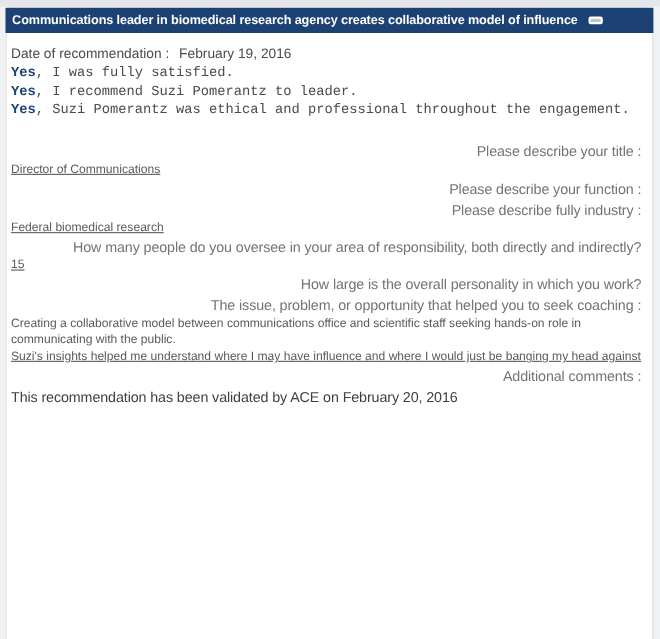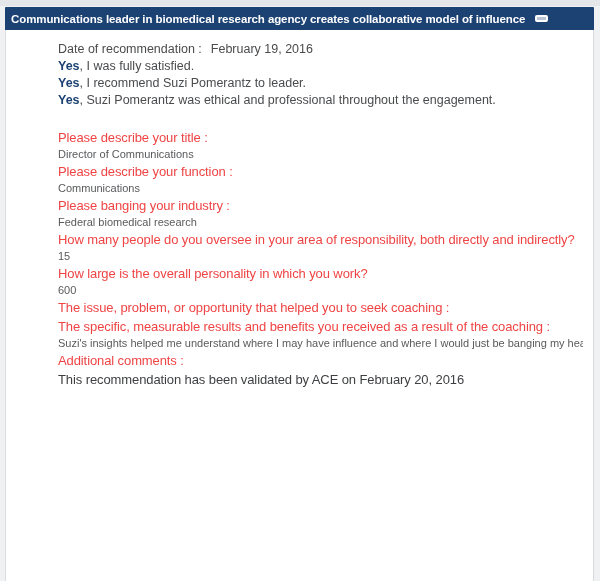--- a/index.html
+++ b/index.html
@@ -26,33 +26,33 @@
   }
   .panel-title{
     color:#ffffff;font-size:11.5px;font-weight:bold;letter-spacing:-0.1px;
     white-space:nowrap;overflow:hidden;flex:1;
   }
   .collapse-icon{
     flex:none;width:9px;height:3px;
     border:2px solid #ffffff;background:#b9c4d4;border-radius:2px;
     margin:0 30px 0 10px;cursor:pointer;
   }
-  .panel-body{padding:11px 10px 0 4px;margin-left:48px;}
+  .panel-body{padding:11px 10px 0 4px;}
   .panel-body p{margin:0;}
   .meta{margin-top:12px;font-size:12.5px;line-height:17px;color:#4a4b4d;}
   .meta .value{margin-left:9px;}
-  .yes-line{margin-top:8px;font-size:12.5px;line-height:17px;color:#4a4b4d;}
+  .yes-line{margin-top:8px;font-size:12.5px;line-height:17px;color:#4a4b4d;font-family:Liberation Mono, monospace;}
   .yes-line b{color:#1c4273;}
   .question{
-    margin-top:7px;font-size:13px;line-height:19px;color:#ef4444;
-    letter-spacing:-0.1px;white-space:nowrap;overflow:hidden;
+    margin-top:7px;font-size:13px;line-height:19px;color:#737373;
+    letter-spacing:-0.1px;white-space:nowrap;overflow:hidden;text-align:right;
   }
   .question.first{margin-top:19px;}
   .answer{margin-top:7px;font-size:11px;line-height:15px;color:#595a5c;}
-  .answer.oneline{white-space:nowrap;overflow:hidden;}
+  .answer.oneline{white-space:nowrap;overflow:hidden;text-decoration:underline;}
   .validation{margin-top:8px;font-size:13px;line-height:19px;color:#3e3f41;letter-spacing:-0.1px;}
 </style>
 </head>
 <body>
 
 <div class="page">
   <div class="panel">
 
     <div class="panel-header">
       <span class="panel-title">Communications leader in biomedical research agency creates collaborative model of influence</span>
@@ -72,34 +72,32 @@
         <b>Yes</b><span>, I recommend Suzi Pomerantz to leader.</span>
       </p>
       <p class="yes-line">
         <b>Yes</b><span>, Suzi Pomerantz was ethical and professional throughout the engagement.</span>
       </p>
 
       <p class="question first">Please describe your title :</p>
       <p class="answer oneline">Director of Communications</p>
 
       <p class="question">Please describe your function :</p>
-      <p class="answer oneline">Communications</p>
 
-      <p class="question">Please banging your industry :</p>
+      <p class="question">Please describe fully industry :</p>
       <p class="answer oneline">Federal biomedical research</p>
 
       <p class="question">How many people do you oversee in your area of responsibility, both directly and indirectly?</p>
       <p class="answer oneline">15</p>
 
       <p class="question">How large is the overall personality in which you work?</p>
-      <p class="answer oneline">600</p>
 
       <p class="question">The issue, problem, or opportunity that helped you to seek coaching :</p>
+      <p class="answer">Creating a collaborative model between communications office and scientific staff seeking hands-on role in communicating with the public.</p>
 
-      <p class="question">The specific, measurable results and benefits you received as a result of the coaching :</p>
       <p class="answer oneline">Suzi's insights helped me understand where I may have influence and where I would just be banging my head against the wall.</p>
 
       <p class="question">Additional comments :</p>
 
       <p class="validation">This recommendation has been validated by ACE on February 20, 2016</p>
 
     </div>
   </div>
 </div>
 

